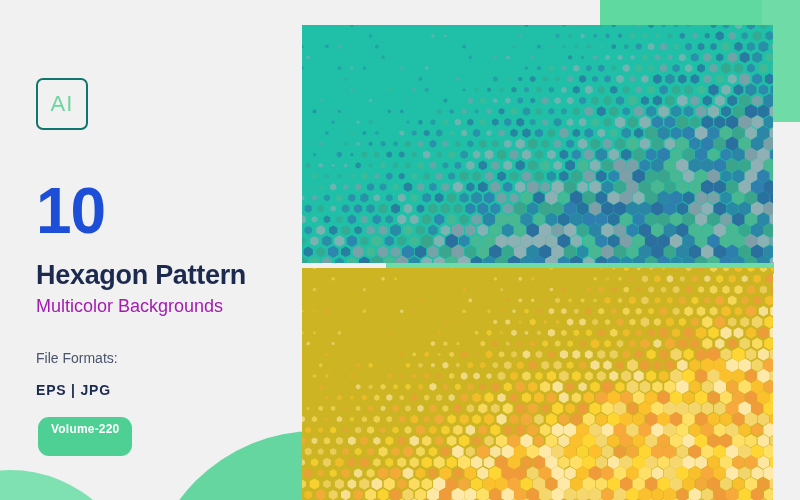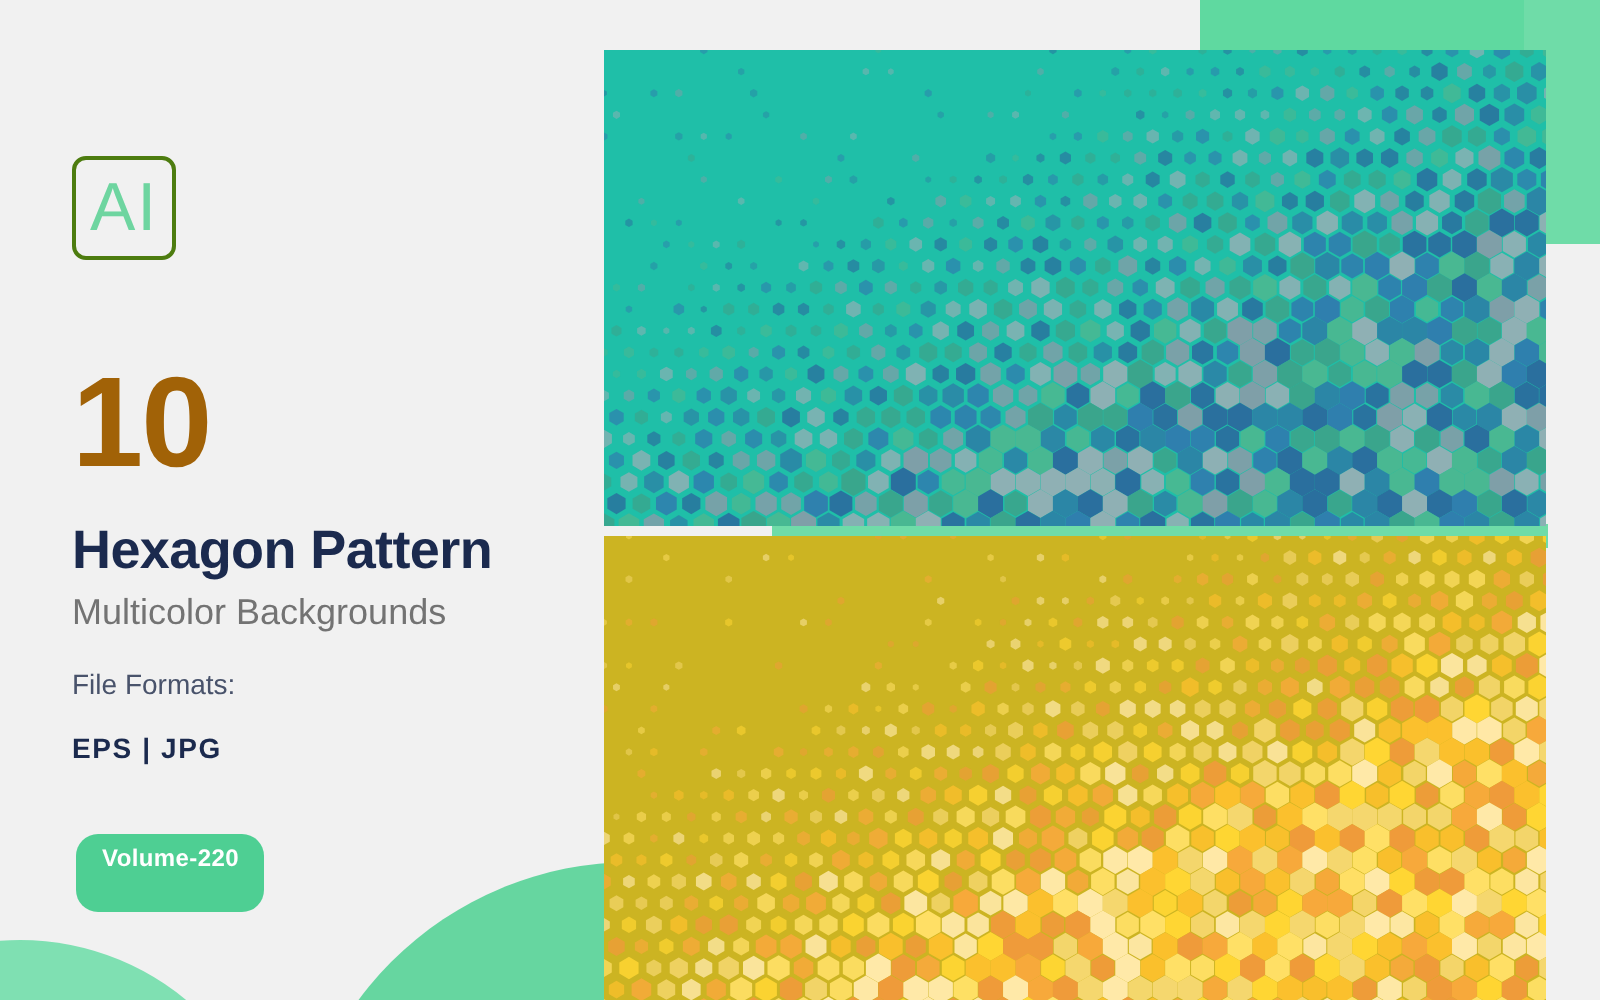--- a/index.html
+++ b/index.html
@@ -62,57 +62,57 @@
 
   
   #left-col {
     position:absolute;
     left:36px; top:78px;
     width:250px;
   }
 
   #ai-badge {
     width:52px; height:52px;
-    border:2px solid #4d7c0f;
+    border:2px solid #0f766e;
     border-radius:7px;
     display:flex; align-items:center; justify-content:center;
     color:#6ed5a0;
-    font-size:34px;
+    font-size:22px;
     letter-spacing:1px;
     font-weight:400;
   }
 
   #count-number {
     margin-top:52px;
     font-size:64px;
     font-weight:bold;
-    color:#a16207;
+    color:#1d4ed8;
     line-height:0.92;
     letter-spacing:-1px;
   }
 
   #title-main {
     margin-top:20px;
     font-size:27px;
     font-weight:bold;
     color:#1b2a4e;
     line-height:1.08;
     letter-spacing:-0.3px;
   }
 
   #title-sub {
     margin-top:5px;
     font-size:18px;
     font-weight:400;
-    color:#737373;
+    color:#a21caf;
     line-height:1.28;
   }
 
   #formats-label {
-    margin-top:16px;
+    margin-top:32px;
     font-size:14px;
     color:#49536b;
   }
   #formats-value {
     margin-top:16px;
     font-size:14px;
     font-weight:bold;
     color:#1b2a4e;
     letter-spacing:0.8px;
   }

